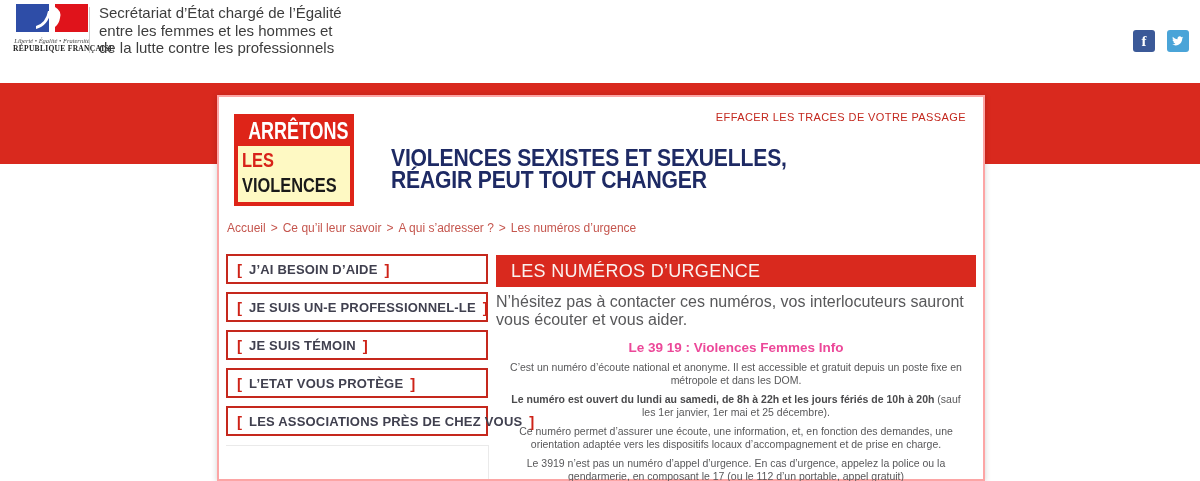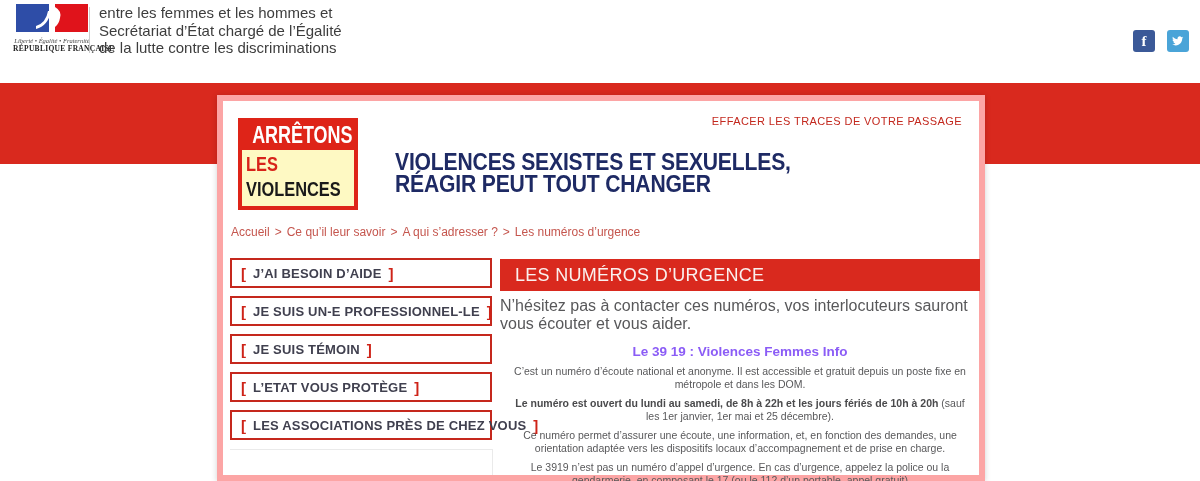--- a/index.html
+++ b/index.html
@@ -30,21 +30,21 @@
   .fb { background:#3b5998; color:#fff; font-weight:bold; font-size:15px;
         font-family:"Liberation Serif", serif; }
   .tw { background:#4aa4d8; }
 
   
   .band { position:absolute; top:83px; left:0; width:100%; height:81px; background:#d9291e; }
 
   
   .card {
     position:absolute; left:217px; top:95px; width:768px; height:386px;
-    background:#fff; border:6px solid #fca5a5; box-shadow:0 1px 6px rgba(0,0,0,0.18);
+    background:#fff; border:2px solid #fca5a5; box-shadow:0 1px 6px rgba(0,0,0,0.18);
   }
 
   
   .logo-box { position:absolute; left:15px; top:17px; width:120px; height:92px; background:#de2418; }
   .logo-top { height:33px; text-align:center; }
   .logo-top span {
     display:inline-block; transform:scaleX(0.78); transform-origin:center;
     color:#fff; font-weight:bold; font-size:23px; line-height:34px; letter-spacing:0;
   }
   .logo-inner { position:absolute; left:4px; right:4px; top:32px; bottom:4px; background:#fef9c3; padding:1px 0 0 4px; }
@@ -80,21 +80,21 @@
   .bracket { color:#ce2318; font-weight:bold; font-size:15px; line-height:15px; }
   .sb-label { color:#40404f; font-weight:bold; font-size:13px; margin:0 7px; letter-spacing:0.2px; white-space:nowrap; }
 
   
   .main-col { position:absolute; left:277px; top:158px; width:480px; }
   .section-bar {
     height:32px; background:#d9291e; color:#faf1ef;
     font-size:18px; line-height:32px; padding-left:15px; letter-spacing:0.3px;
   }
   .intro { margin-top:6px; font-size:16px; color:#58585a; }
-  .article-heading { margin-top:11px; text-align:center; font-size:13.5px; font-weight:bold; color:#8b5cf6; }
+  .article-heading { margin-top:11px; text-align:center; font-size:13.5px; font-weight:bold; color:#ec4899; }
   .para {
     margin:6px auto 0; max-width:458px; text-align:center;
     font-size:10.5px; line-height:13px; color:#58585a;
   }
   .para b { color:#4a4a4c; }
 
   
   .foot-h { position:absolute; left:7px; top:348px; width:262px; height:1px; background:#eaeaea; }
   .foot-v { position:absolute; left:269px; top:348px; bottom:0; width:1px; background:#eaeaea; }
 </style>
@@ -112,23 +112,23 @@
         <path d="M20 22 q10 -3 12 -15 l3 0 q-3 15 -15 18 z" fill="#ffffff"></path>
         <path d="M39 3 q7 4 5 11 q-1 6 -5 9 z" fill="#ffffff"></path>
       </svg>
       <div class="marianne-motto">Liberté • Égalité • Fraternité</div>
       <div class="marianne-republic">RÉPUBLIQUE FRANÇAISE</div>
     </div>
 
     <div class="header-divider"></div>
 
     <div class="ministry">
+      <div>Secrétariat d’État chargé de l’Égalité</div>
       <div>entre les femmes et les hommes et</div>
-      <div>Secrétariat d’État chargé de l’Égalité</div>
-      <div>de la lutte contre les discriminations</div>
+      <div>de la lutte contre les professionnels</div>
     </div>
 
     <div class="social">
       <div class="icon-sq fb">
         <span>f</span>
       </div>
       <div class="icon-sq tw">
         <svg width="14" height="14" viewBox="0 0 24 24">
           <path fill="#ffffff" d="M21 6c-.7.3-1.5.6-2.3.7.8-.5 1.4-1.3 1.7-2.2-.8.5-1.6.8-2.5 1C17.2 4.6 16.1 4 15 4c-2.2 0-3.9 1.8-3.9 3.9 0 .3 0 .6.1.9-3.2-.2-6.1-1.7-8-4.1-.3.6-.5 1.3-.5 2 0 1.4.7 2.6 1.7 3.3-.6 0-1.2-.2-1.8-.5v.1c0 1.9 1.3 3.5 3.1 3.8-.3.1-.7.1-1 .1-.2 0-.5 0-.7-.1.5 1.6 1.9 2.7 3.6 2.7-1.3 1-3 1.6-4.8 1.6H2c1.7 1.1 3.8 1.8 6 1.8 7.2 0 11.2-6 11.2-11.2v-.5c.8-.6 1.4-1.3 1.9-2z"></path>
         </svg>

